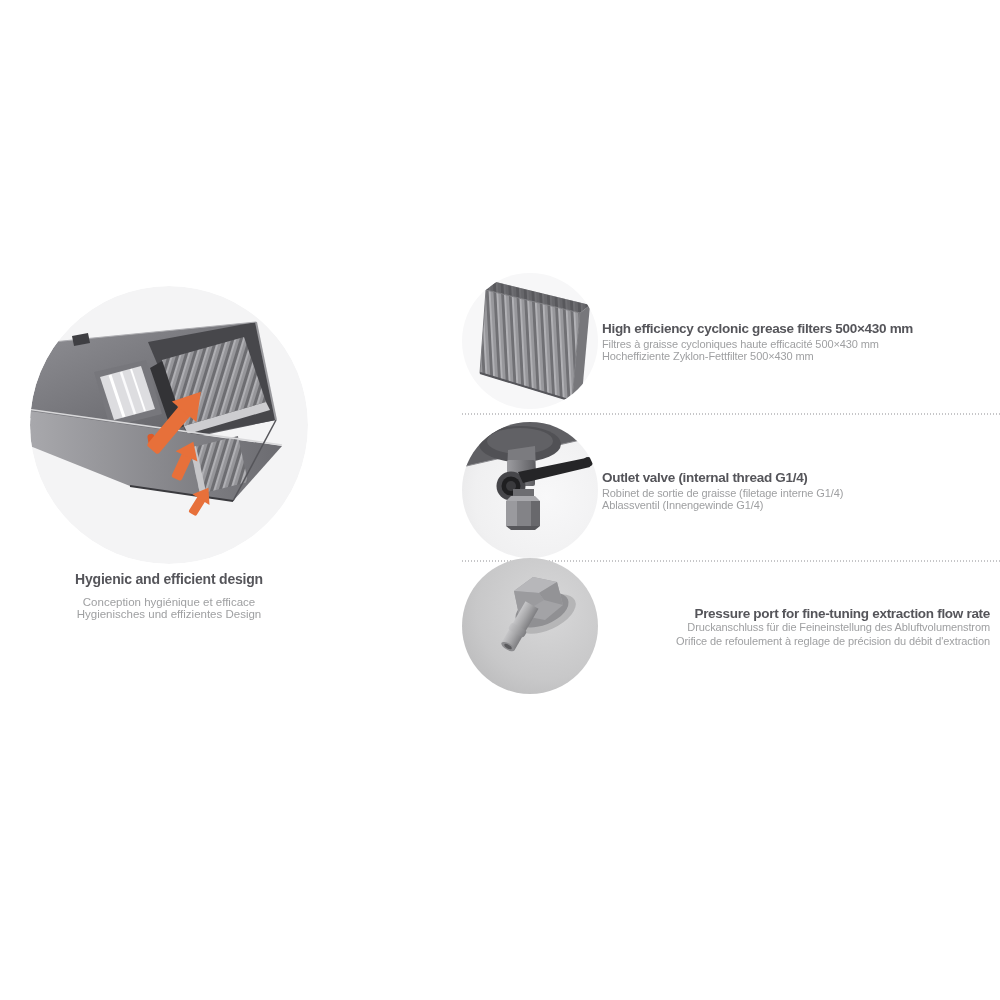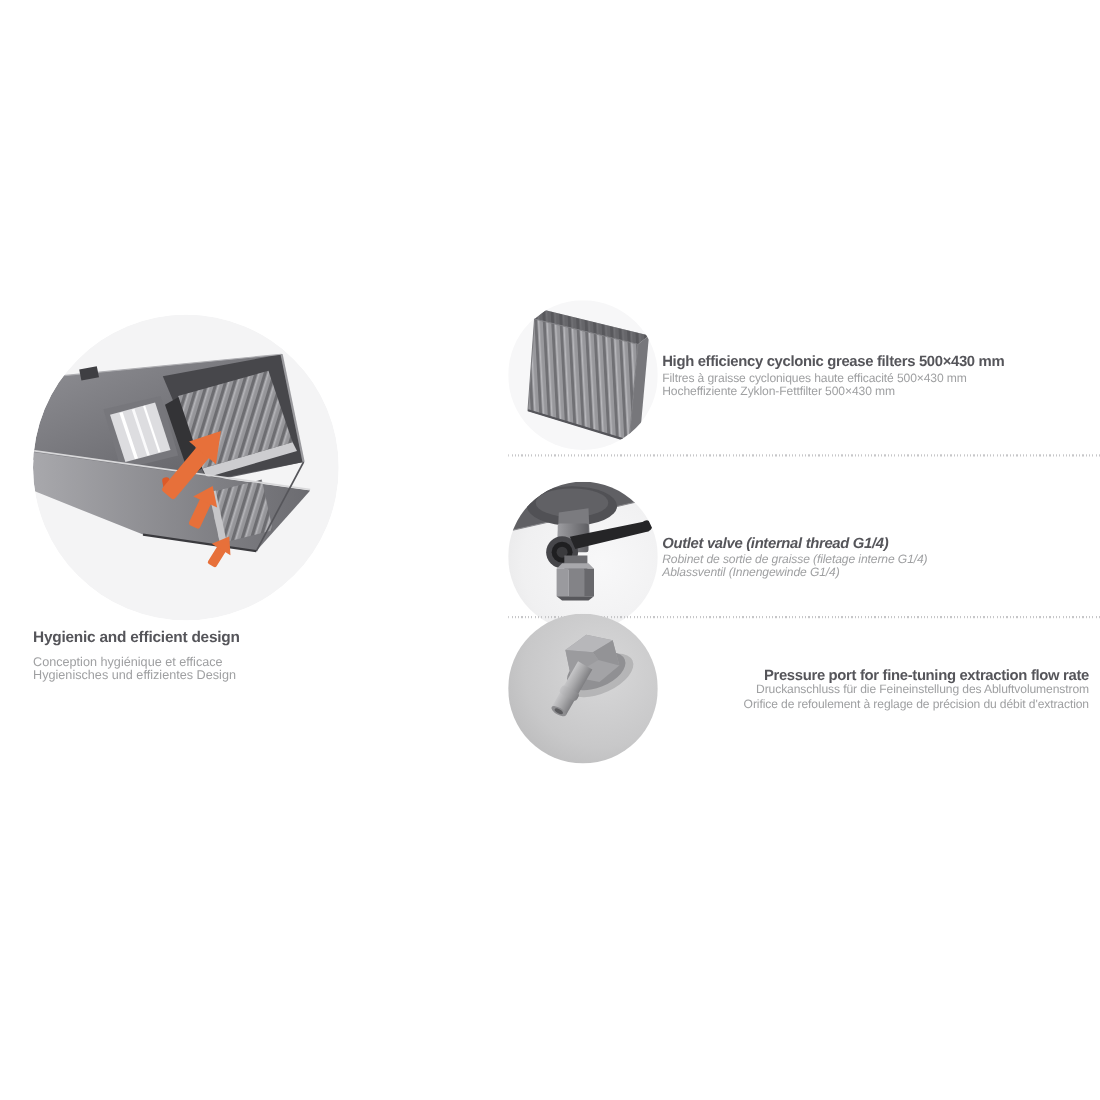--- a/index.html
+++ b/index.html
@@ -1,29 +1,29 @@
 <!DOCTYPE html>
 <html><head>
 <meta charset="utf-8">
 <style>
   html,body{margin:0;padding:0;background:#fff;}
   .page{position:relative;width:1000px;height:1000px;background:#ffffff;overflow:hidden;
         font-family:"Liberation Sans",sans-serif;}
 
   
-  .hero{position:absolute;left:30px;top:286px;width:278px;text-align:left;}
+  .hero{position:absolute;left:30px;top:286px;width:278px;text-align:center;}
   .hero-circle{width:278px;height:278px;border-radius:50%;overflow:hidden;}
   .hero-title{margin-top:9px;font-size:14px;font-weight:bold;color:#55555a;letter-spacing:-0.2px;line-height:13px;white-space:nowrap;}
   .hero-sub{font-size:11.5px;color:#9fa0a2;line-height:12px;white-space:nowrap;}
   .hero-sub.first{margin-top:10px;}
 
   
   .feature-row{position:absolute;left:462px;width:538px;display:flex;align-items:center;}
   .row-1{top:272px;height:138px;}
-  .row-2{top:438px;height:136px;font-style:italic;}
+  .row-2{top:422px;height:136px;}
   .row-3{top:558px;height:136px;text-align:right;}
   .feature-photo{flex:0 0 136px;width:136px;height:136px;}
   .feature-text{margin-left:4px;width:388px;}
   .feature-title{font-size:13.5px;font-weight:bold;color:#55555a;letter-spacing:-0.3px;line-height:15px;white-space:nowrap;}
   .feature-sub{font-size:11px;color:#9fa0a2;line-height:12px;letter-spacing:-0.1px;white-space:nowrap;}
   .feature-sub.first{margin-top:2px;}
 
   .divider{position:absolute;left:462px;width:538px;height:2px;
            background:repeating-linear-gradient(90deg,#c6c6c8 0 1px,transparent 1px 3px);}
   .div-1{top:413px;}

